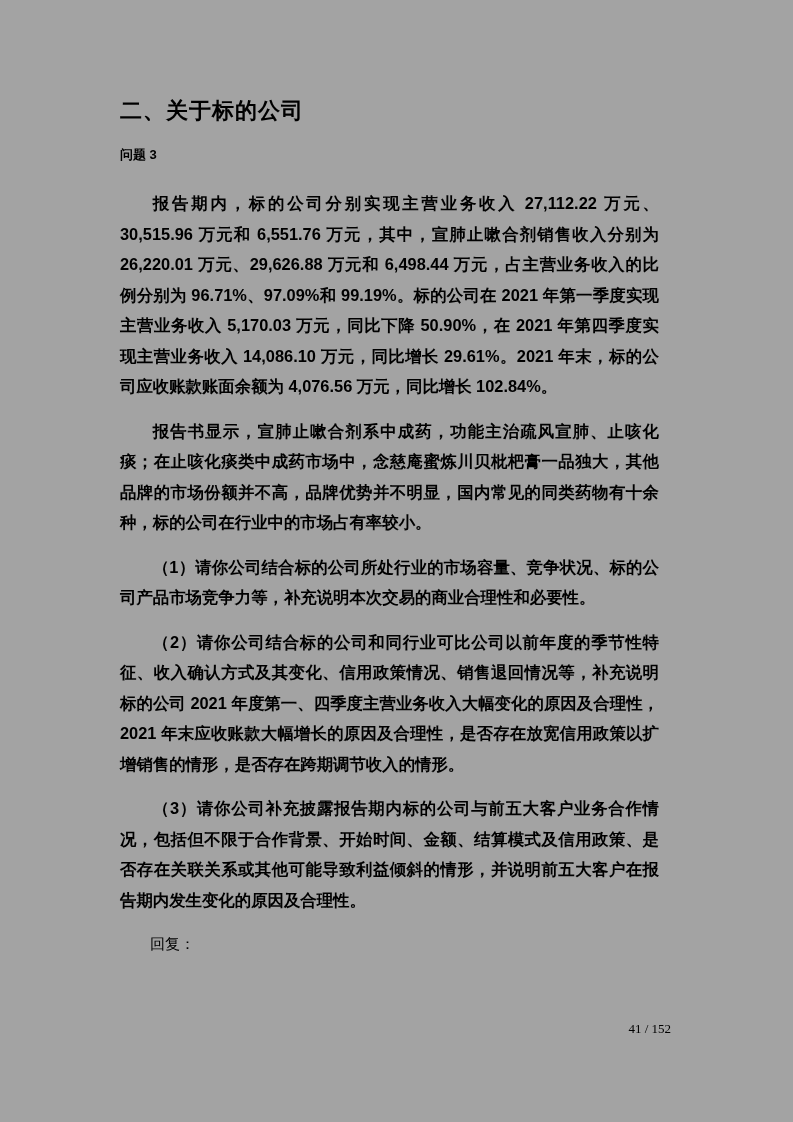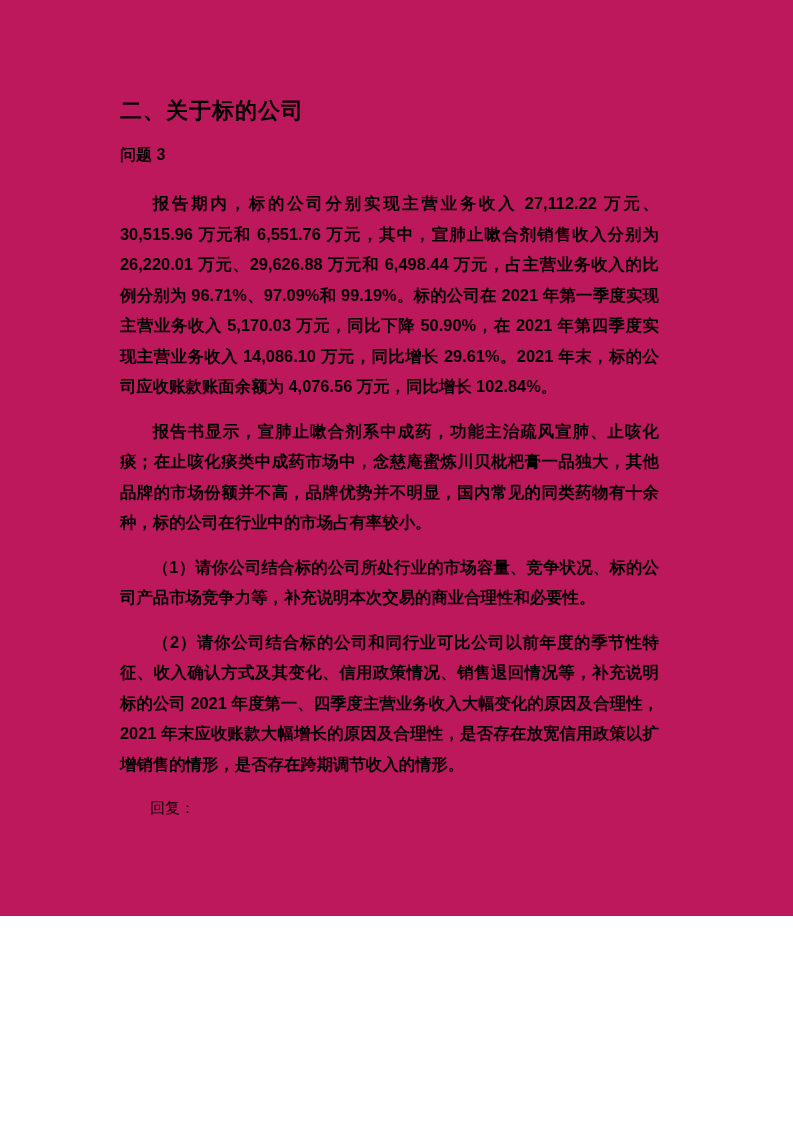--- a/index.html
+++ b/index.html
@@ -3,43 +3,43 @@
 <meta charset="utf-8">
 <style>
   html, body {
     margin: 0;
     padding: 0;
     background: #ffffff;
   }
   .page {
     position: relative;
     width: 793px;
-    height: 916px;
-    background: #be185d;
+    height: 1122px;
+    background: #a3a3a3;
     overflow: hidden;
     font-family: "Liberation Sans", sans-serif;
     color: #000000;
   }
   .content {
     position: absolute;
     left: 120px;
     top: 96px;
     width: 557px;
   }
   .section-title {
     font-family: "Liberation Sans", sans-serif;
     font-size: 22px;
     font-weight: bold;
     line-height: 30px;
     margin: 0 0 18px 0;
     letter-spacing: 1px;
   }
   .question-label {
     font-family: "Liberation Sans", sans-serif;
-    font-size: 16px;
+    font-size: 13px;
     font-weight: bold;
     line-height: 22px;
     margin: 0 0 22px 0;
   }
   p.body-para {
     font-family: "Liberation Sans", sans-serif;
     font-size: 16.4px;
     font-weight: bold;
     line-height: 30.5px;
     text-align: justify;
@@ -75,19 +75,20 @@
     <div class="question-label">问题 3</div>
 
     <p class="body-para">报告期内，标的公司分别实现主营业务收入 27,112.22 万元、30,515.96 万元和 6,551.76 万元，其中，宣肺止嗽合剂销售收入分别为 26,220.01 万元、29,626.88 万元和 6,498.44 万元，占主营业务收入的比例分别为 96.71%、97.09%和 99.19%。标的公司在 2021 年第一季度实现主营业务收入 5,170.03 万元，同比下降 50.90%，在 2021 年第四季度实现主营业务收入 14,086.10 万元，同比增长 29.61%。2021 年末，标的公司应收账款账面余额为 4,076.56 万元，同比增长 102.84%。</p>
 
     <p class="body-para">报告书显示，宣肺止嗽合剂系中成药，功能主治疏风宣肺、止咳化痰；在止咳化痰类中成药市场中，念慈庵蜜炼川贝枇杷膏一品独大，其他品牌的市场份额并不高，品牌优势并不明显，国内常见的同类药物有十余种，标的公司在行业中的市场占有率较小。</p>
 
     <p class="body-para">（1）请你公司结合标的公司所处行业的市场容量、竞争状况、标的公司产品市场竞争力等，补充说明本次交易的商业合理性和必要性。</p>
 
     <p class="body-para">（2）请你公司结合标的公司和同行业可比公司以前年度的季节性特征、收入确认方式及其变化、信用政策情况、销售退回情况等，补充说明标的公司 2021 年度第一、四季度主营业务收入大幅变化的原因及合理性，2021 年末应收账款大幅增长的原因及合理性，是否存在放宽信用政策以扩增销售的情形，是否存在跨期调节收入的情形。</p>
 
+    <p class="body-para">（3）请你公司补充披露报告期内标的公司与前五大客户业务合作情况，包括但不限于合作背景、开始时间、金额、结算模式及信用政策、是否存在关联关系或其他可能导致利益倾斜的情形，并说明前五大客户在报告期内发生变化的原因及合理性。</p>
 
 
     <p class="reply">回复：</p>
   </div>
 
   <div class="page-number">41 / 152</div>
 </div>
 
 </body></html>

